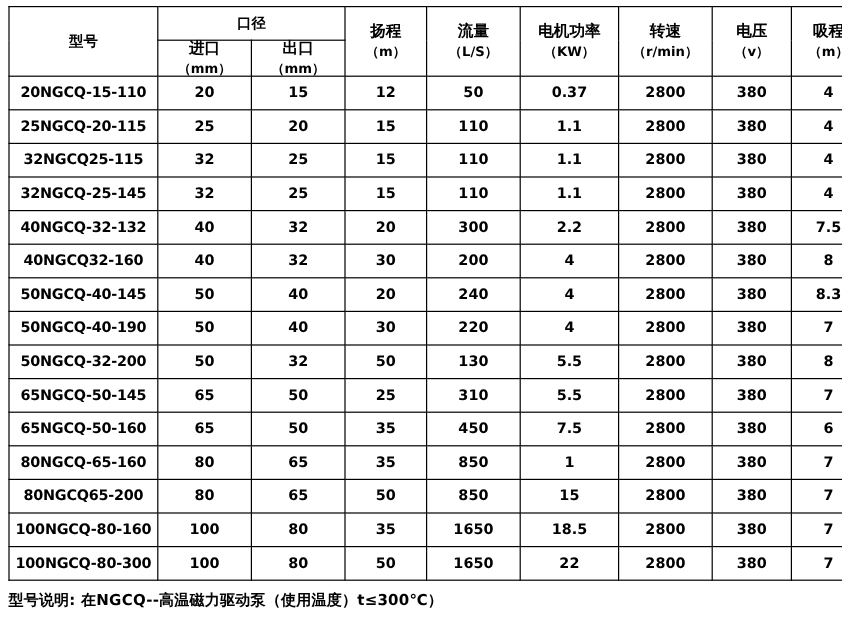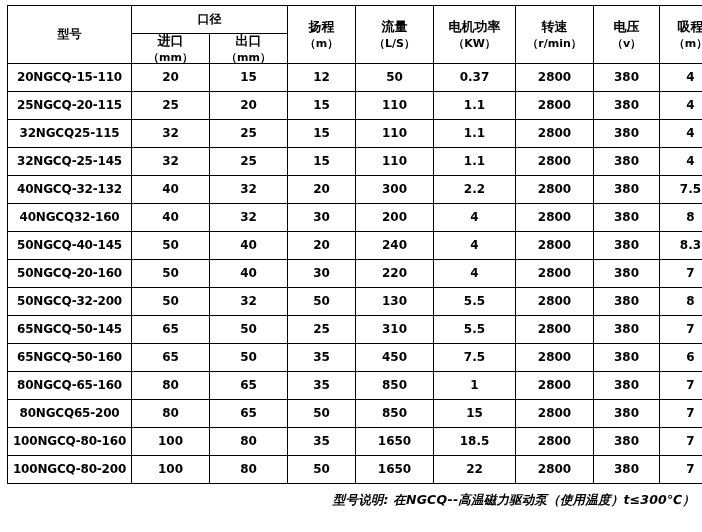--- a/index.html
+++ b/index.html
@@ -69,26 +69,25 @@
   col.c-in    { width: 78px; }
   col.c-out   { width: 78px; }
   col.c-head  { width: 68px; }
   col.c-flow  { width: 78px; }
   col.c-power { width: 82px; }
   col.c-speed { width: 78px; }
   col.c-volt  { width: 66px; }
   col.c-suck  { width: 62px; }
 
   .footnote {
-    text-align: right;
+    text-align: left;
     font-size: 12.5px;
     font-weight: bold;
     padding-top: 8px;
     letter-spacing: 0.2px;
-    font-style: italic;
   }
 </style>
 </head>
 <body>
 
 <div id="spec-table-wrap">
   <table class="spec">
     <colgroup>
       <col class="c-model">
         <col class="c-in">
@@ -228,21 +227,21 @@
           <td class="val">50</td>
           <td class="val">40</td>
           <td class="val">20</td>
           <td class="val">240</td>
           <td class="val">4</td>
           <td class="val">2800</td>
           <td class="val">380</td>
           <td class="val">8.3</td>
         </tr>
         <tr>
-          <td class="model">50NGCQ-20-160</td>
+          <td class="model">50NGCQ-40-190</td>
           <td class="val">50</td>
           <td class="val">40</td>
           <td class="val">30</td>
           <td class="val">220</td>
           <td class="val">4</td>
           <td class="val">2800</td>
           <td class="val">380</td>
           <td class="val">7</td>
         </tr>
         <tr>
@@ -305,21 +304,21 @@
           <td class="val">100</td>
           <td class="val">80</td>
           <td class="val">35</td>
           <td class="val">1650</td>
           <td class="val">18.5</td>
           <td class="val">2800</td>
           <td class="val">380</td>
           <td class="val">7</td>
         </tr>
         <tr>
-          <td class="model">100NGCQ-80-200</td>
+          <td class="model">100NGCQ-80-300</td>
           <td class="val">100</td>
           <td class="val">80</td>
           <td class="val">50</td>
           <td class="val">1650</td>
           <td class="val">22</td>
           <td class="val">2800</td>
           <td class="val">380</td>
           <td class="val">7</td>
         </tr>
       </tbody>

